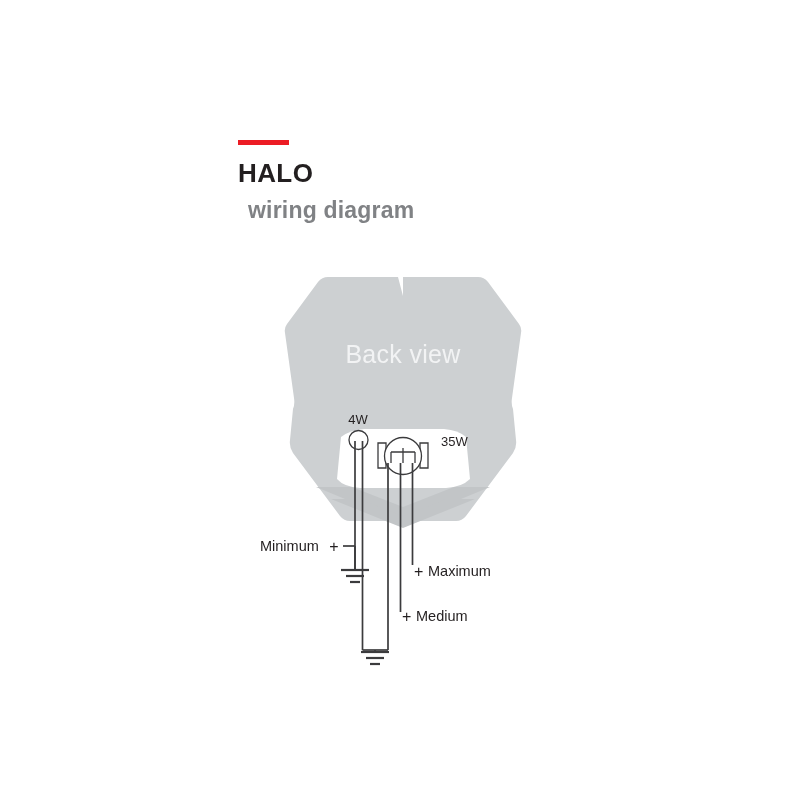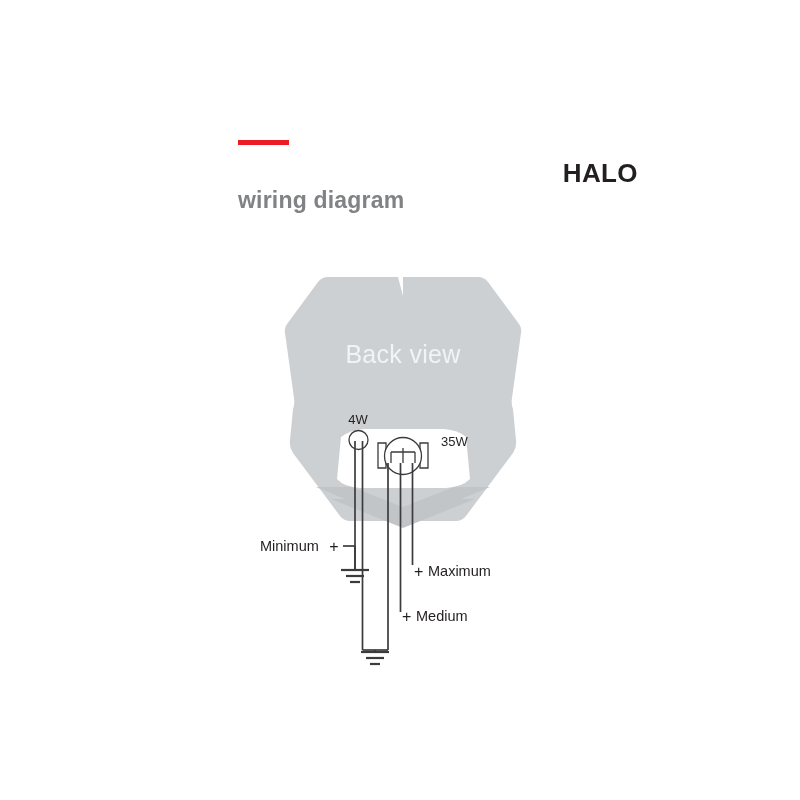--- a/index.html
+++ b/index.html
@@ -32,29 +32,28 @@
     background: #ec1c24;
     margin-bottom: 14px;
   }
   .title-main {
     font-size: 26px;
     font-weight: bold;
     color: #231f20;
     letter-spacing: 0.4px;
     line-height: 1.08;
     margin: 0;
-    text-align: right;
   }
   .title-sub {
     font-size: 23px;
     font-weight: bold;
     color: #808285;
     letter-spacing: 0.2px;
     line-height: 1.18;
-    margin: 0;
+    margin: 10px;
   }
   #diagram-svg {
     position: absolute;
     left: 0;
     top: 0;
   }
   .backview-label {
     font-family: "Liberation Sans", sans-serif;
     font-size: 25px;
     fill: #f2f3f4;

